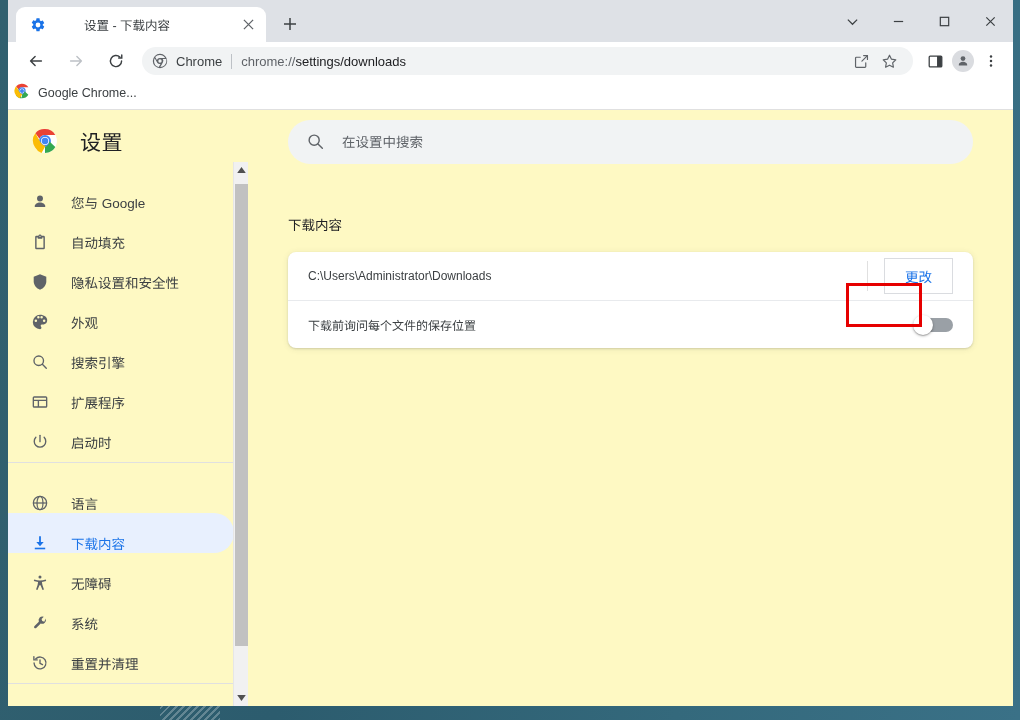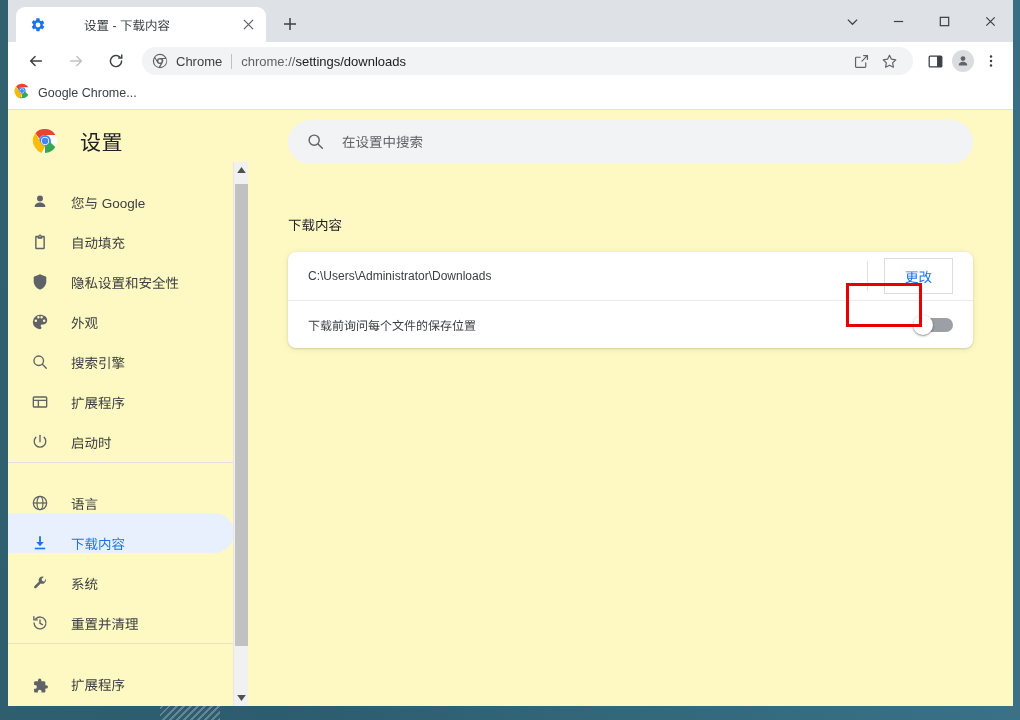--- a/index.html
+++ b/index.html
@@ -508,20 +508,29 @@
             <svg width="18" height="18" viewBox="0 0 20 20" fill="#1a73e8">
                 <path d="M9 2.6h2v6.3h3.1L10 13.6 5.9 8.9H9z"></path>
                 <rect x="4.2" y="15.2" width="11.6" height="1.8"></rect>
               </svg>
           </span>
           <span class="ni-label">下载内容</span>
         </div>
         <div class="navitem">
           <span class="ni-icon">
             <svg width="18" height="18" viewBox="0 0 20 20" fill="#5f6368">
+                <circle cx="10" cy="3.4" r="1.7"></circle>
+                <path d="M16.4 6.2c-2 .7-4.2 1-6.4 1s-4.4-.3-6.4-1l-.5 1.6c1.5.5 3.1.8 4.8 1l-.6 3.4-1.7 4.9 1.6.6 2.2-5.2h1.2l2.2 5.2 1.6-.6-1.7-4.9-.6-3.4c1.7-.2 3.3-.5 4.8-1z"></path>
+              </svg>
+          </span>
+          <span class="ni-label">无障碍</span>
+        </div>
+        <div class="navitem">
+          <span class="ni-icon">
+            <svg width="18" height="18" viewBox="0 0 20 20" fill="#5f6368">
                 <path d="M16.3 5.1a4.3 4.3 0 0 1-5.5 5.5l-5 5a1.5 1.5 0 0 1-2.1-2.1l5-5a4.3 4.3 0 0 1 5.5-5.5l-2.5 2.5.8 2.3 2.3.8z"></path>
               </svg>
           </span>
           <span class="ni-label">系统</span>
         </div>
         <div class="navitem">
           <span class="ni-icon">
             <svg width="18" height="18" viewBox="0 0 20 20" stroke="#5f6368" stroke-width="1.5" fill="none" stroke-linecap="round">
                 <path d="M3.4 10a6.6 6.6 0 1 0 1.9-4.7"></path>
                 <path d="M3.2 2.9 V6.6 H6.9"></path>

